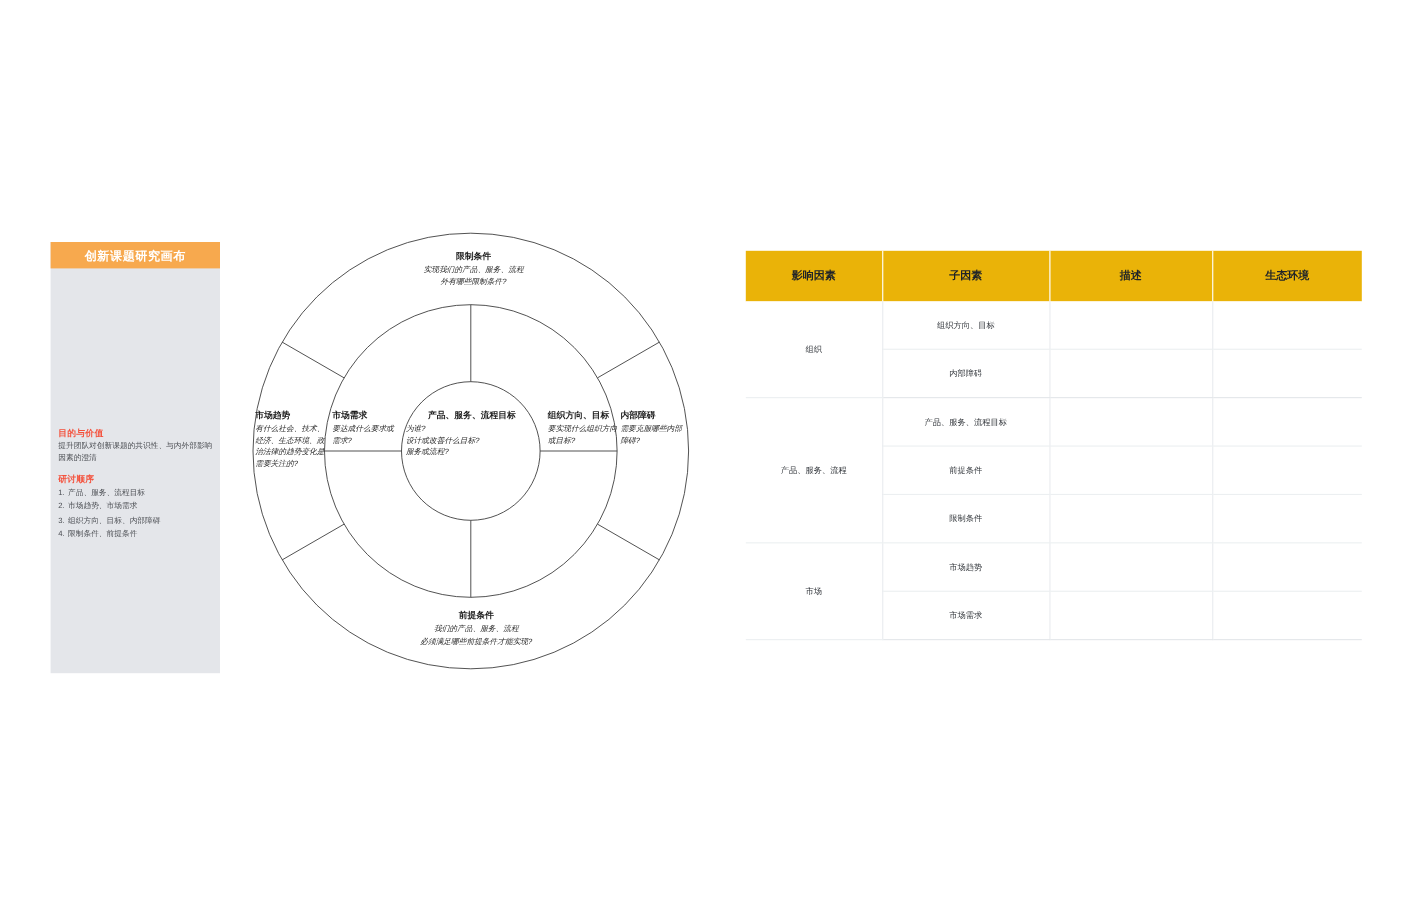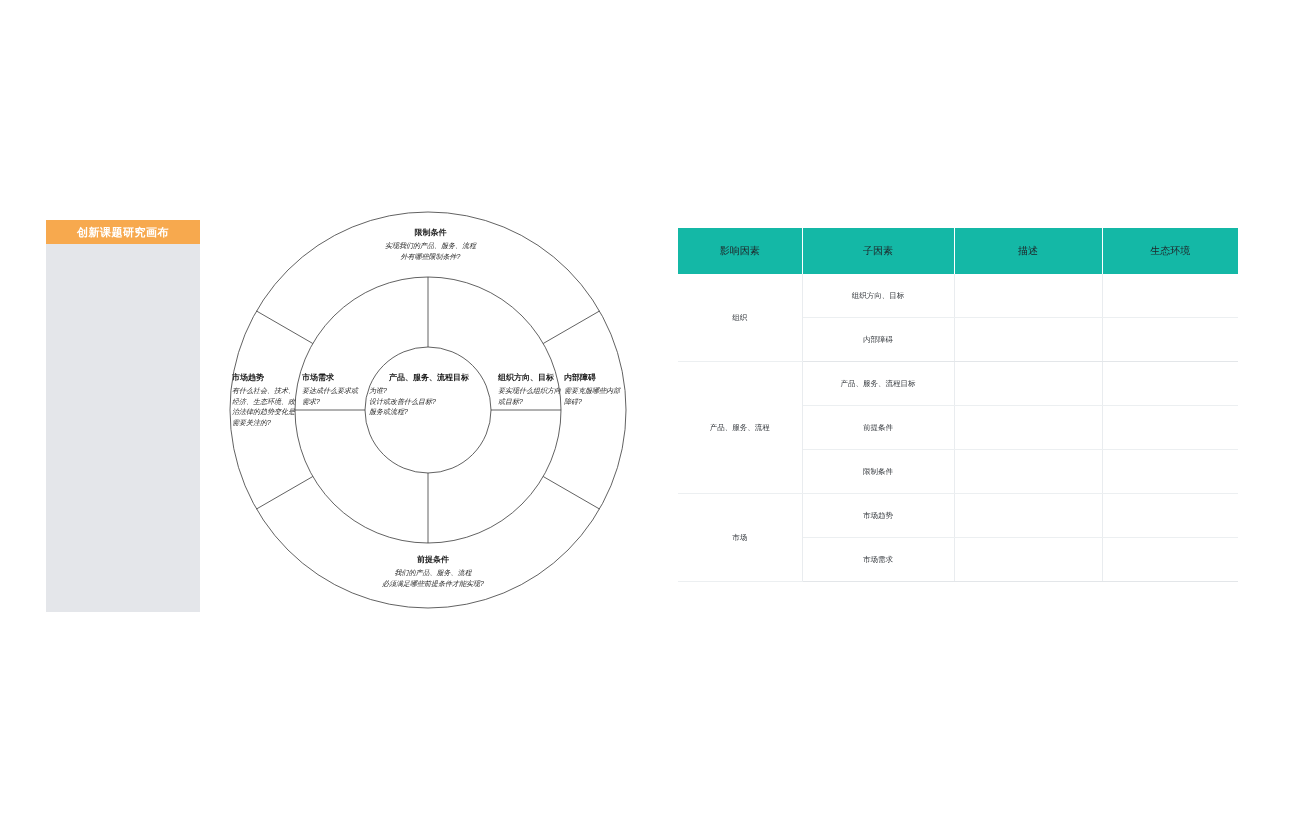--- a/index.html
+++ b/index.html
@@ -57,21 +57,21 @@
   .lab-trend{left:4px;top:163px;width:64px;}
   .lab-demand{left:74px;top:163px;width:62px;}
   .lab-orgdir{left:270px;top:163px;width:63px;}
   .lab-barrier{left:336px;top:163px;width:62px;}
   .lab-center{left:141px;top:163px;width:120px;}
 
   
   .table-wrap{position:absolute;left:678px;top:228px;width:560px;}
   table.matrix{border-collapse:collapse;width:560px;table-layout:fixed;}
   table.matrix th{
-    background:#14b8a6;color:#1f2328;font-size:10px;font-weight:normal;
+    background:#eab308;color:#1f2328;font-size:10px;font-weight:bold;
     height:44px;text-align:center;border:none;
     border-right:1px solid #ffffff;
     margin-left:11px;
   }
   table.matrix th:last-child{border-right:none;}
   table.matrix td{
     font-size:7.5px;color:#33373c;text-align:center;
     border-right:1px solid #e9ecef;border-bottom:1px solid #eceff1;
     height:41px;vertical-align:middle;background:#ffffff;
   }
@@ -84,21 +84,46 @@
 </style>
 </head>
 <body>
 
 <div class="canvas">
 
   <div class="sidebar">
     <div class="sidebar-header">创新课题研究画布</div>
     <div class="sidebar-body">
 
-
+      <div class="sb-block purpose">
+        <p class="sb-title">目的与价值</p>
+        <p class="sb-text">提升团队对创新课题的共识性、与内外部影响因素的澄清</p>
+      </div>
+
+      <div class="sb-block order">
+        <p class="sb-title">研讨顺序</p>
+        <ul class="sb-list">
+          <li>
+            <span class="sb-num">1.</span>
+            <span>产品、服务、流程目标</span>
+          </li>
+          <li>
+            <span class="sb-num">2.</span>
+            <span>市场趋势、市场需求</span>
+          </li>
+          <li>
+            <span class="sb-num">3.</span>
+            <span>组织方向、目标、内部障碍</span>
+          </li>
+          <li>
+            <span class="sb-num">4.</span>
+            <span>限制条件、前提条件</span>
+          </li>
+        </ul>
+      </div>
 
     </div>
   </div>
 
   <div class="diagram">
     <svg width="400" height="400" viewBox="0 0 400 400">
       <g fill="none" stroke="#3a3a3a" stroke-width="0.8">
         <circle cx="200" cy="200" r="198"></circle>
         <circle cx="200" cy="200" r="133"></circle>
         <circle cx="200" cy="200" r="63"></circle>

